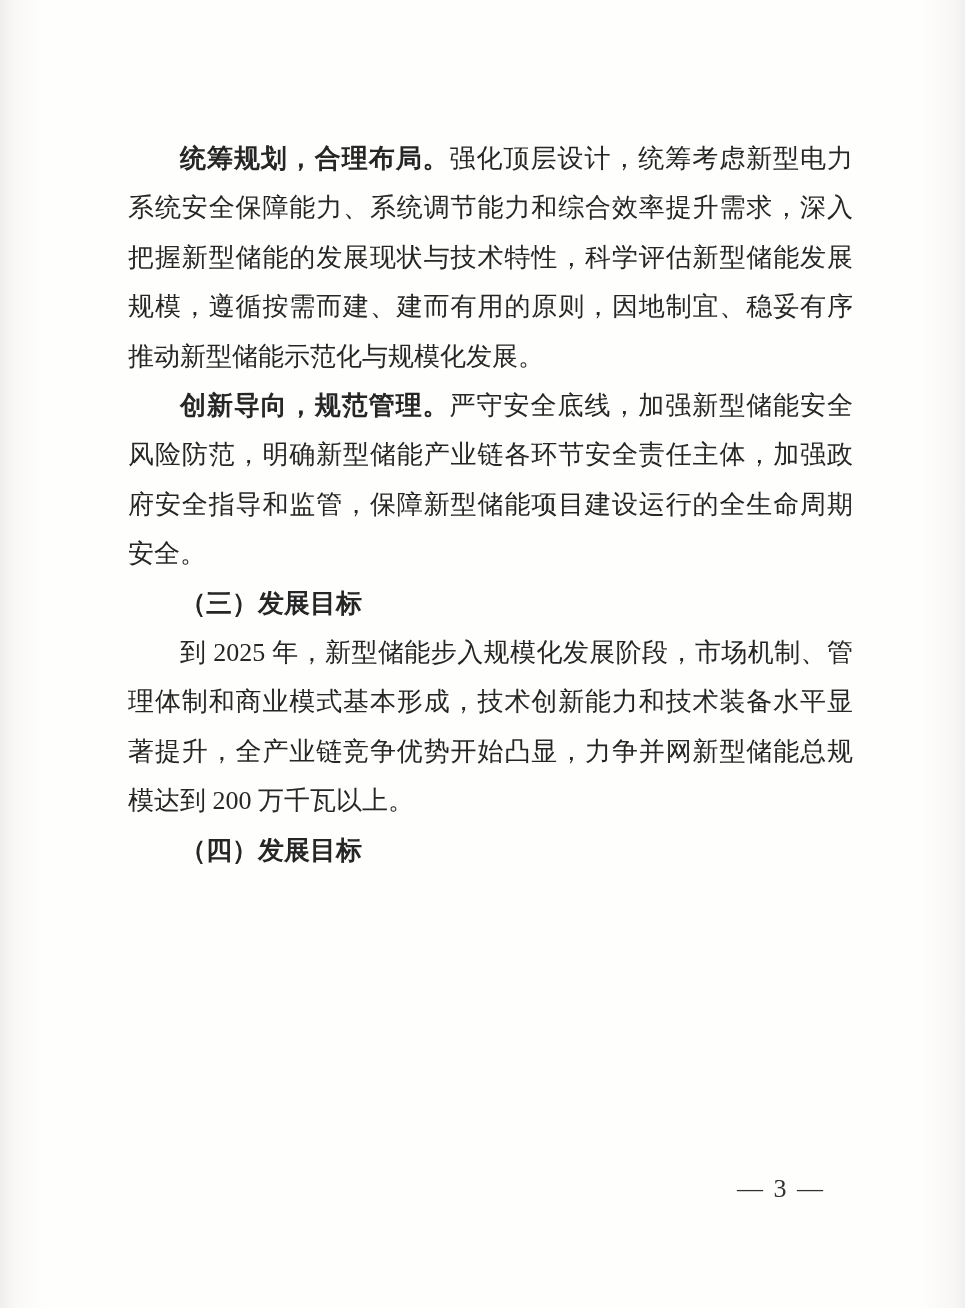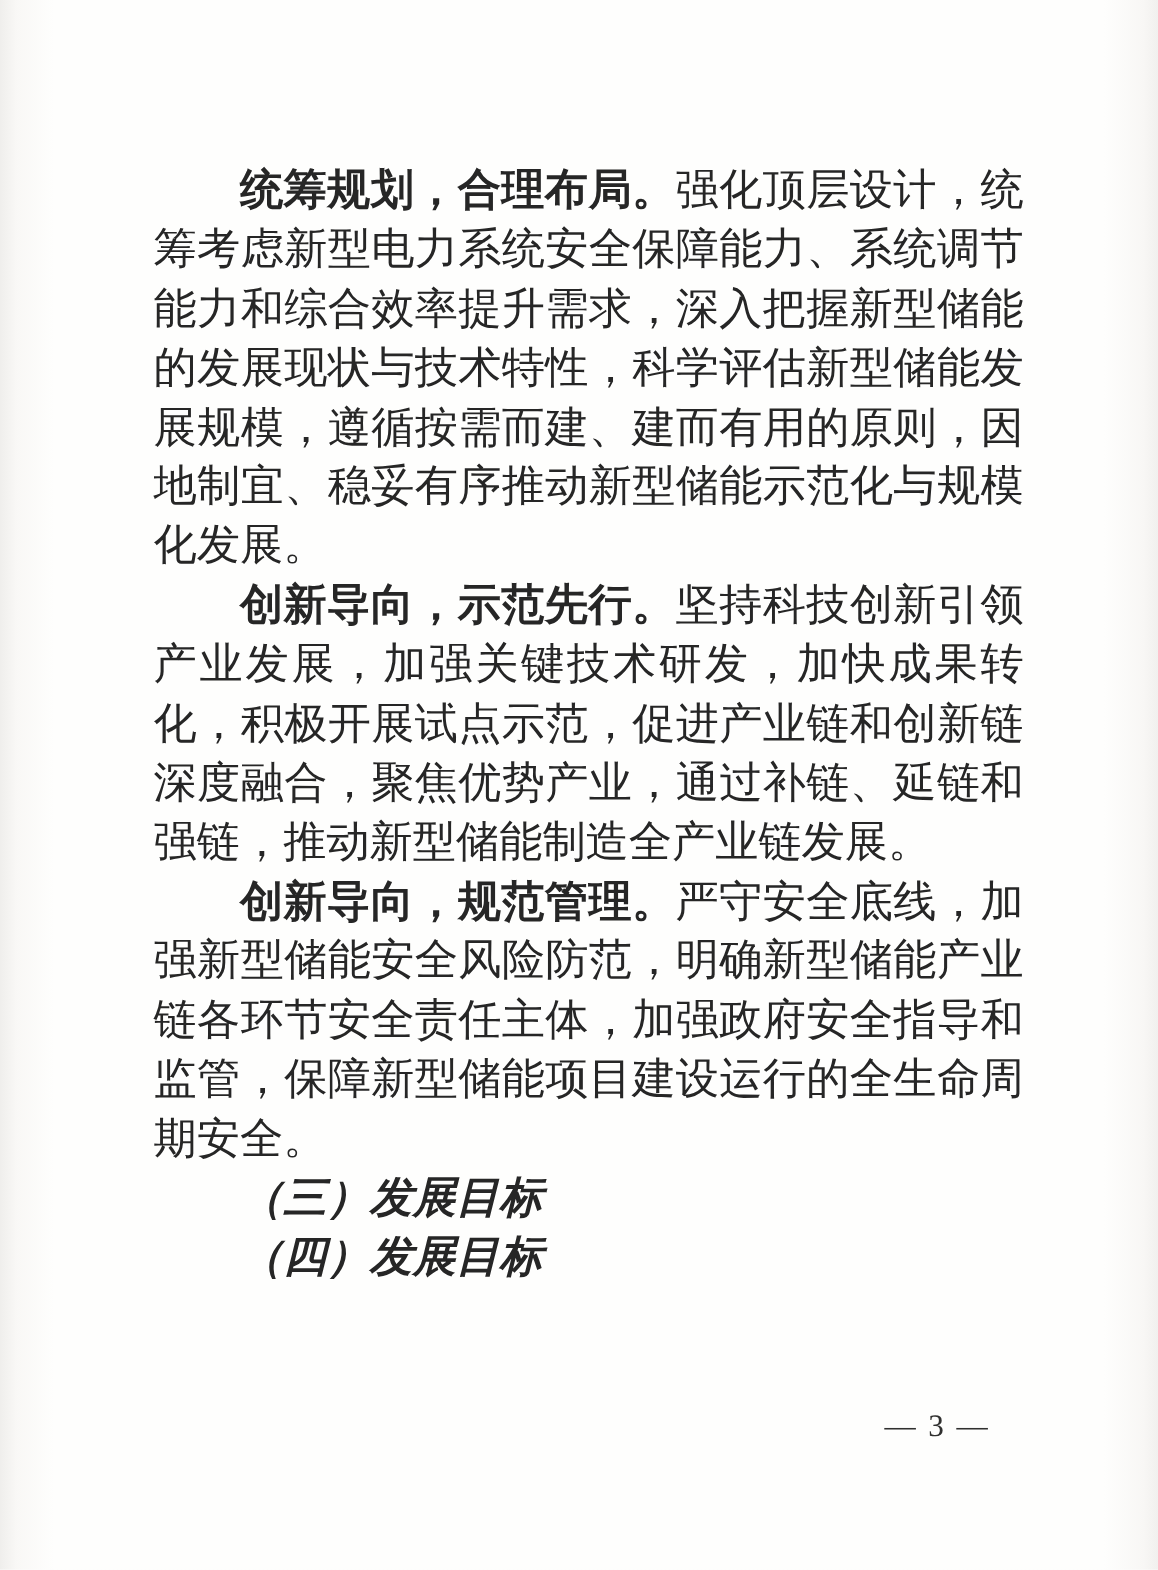--- a/index.html
+++ b/index.html
@@ -22,62 +22,61 @@
       #efeeec 0px, #f9f8f6 14px, #fefefd 45px,
       #fefefd calc(100% - 45px), #f8f7f5 calc(100% - 12px), #f1f0ee 100%);
   }
   .doc {
     position: absolute;
     left: 128px;
     right: 112px;
     top: 0;
     padding-top: 134px;
     color: #262626;
-    font-size: 36px;
+    font-size: 26px;
     line-height: 49.4px;
     text-align: justify;
   }
   .para {
     margin: 0;
     text-indent: 2em;
     word-break: break-all;
   }
   .para .lead {
     font-weight: bold;
   }
   .para.heading {
     font-weight: bold;
     text-align: left;
-    font-style: italic;
   }
   .page-number {
     position: absolute;
     top: 1172px;
     right: 140px;
     color: #30302f;
     font-size: 26px;
     line-height: 34px;
     letter-spacing: 2px;
     white-space: nowrap;
   }
 </style>
 </head>
 <body>
 
 <div class="page">
   <div class="doc">
 
     <p class="para"><span class="lead">统筹规划，合理布局。</span><span>强化顶层设计，统筹考虑新型电力系统安全保障能力、系统调节能力和综合效率提升需求，深入把握新型储能的发展现状与技术特性，科学评估新型储能发展规模，遵循按需而建、建而有用的原则，因地制宜、稳妥有序推动新型储能示范化与规模化发展。</span></p>
 
-    <p class="para"><span class="lead">创新导向，示范先行。</span><span>坚持科技创新引领产业发展，加强关键技术研发，加快成果转化，积极开展试点示范，促进产业链和创新链深度融合，聚焦优势产业，通过补链、延链和强链，推动新型储能制造全产业链发展。</span></p>
 
 
     <p class="para"><span class="lead">创新导向，规范管理。</span><span>严守安全底线，加强新型储能安全风险防范，明确新型储能产业链各环节安全责任主体，加强政府安全指导和监管，保障新型储能项目建设运行的全生命周期安全。</span></p>
 
     <p class="para heading">（三）发展目标</p>
 
+    <p class="para"><span>到 2025 年，新型储能步入规模化发展阶段，市场机制、管理体制和商业模式基本形成，技术创新能力和技术装备水平显著提升，全产业链竞争优势开始凸显，力争并网新型储能总规模达到 200 万千瓦以上。</span></p>
 
     <p class="para heading">（四）发展目标</p>
 
   </div>
 
   <div class="page-number">— 3 —</div>
 </div>
 
 </body></html>

